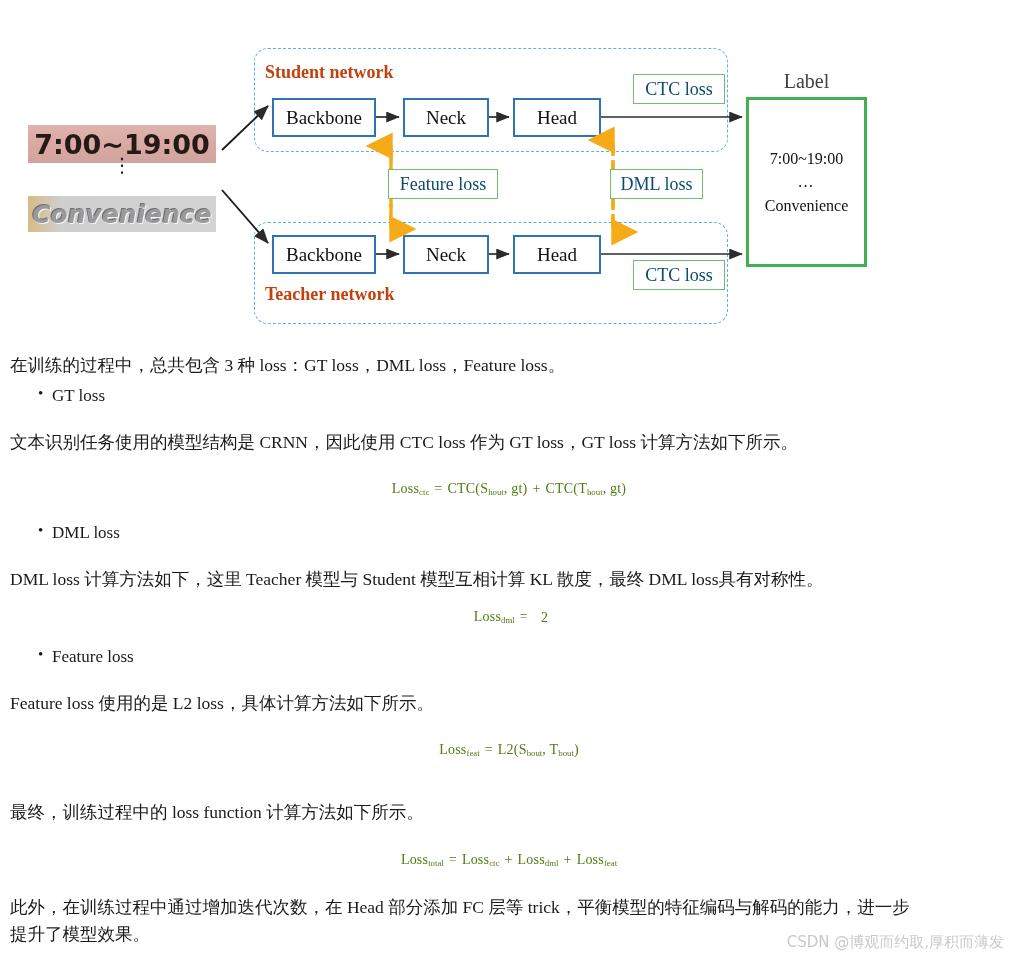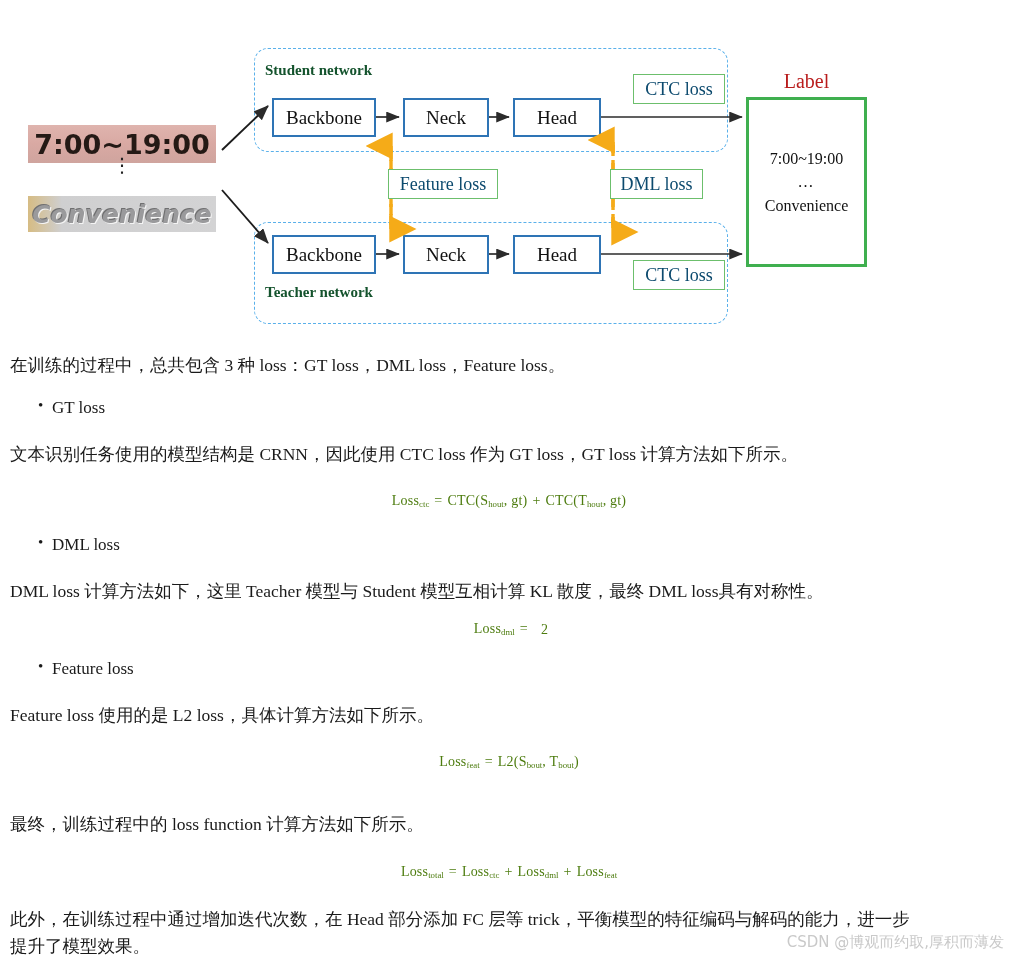--- a/index.html
+++ b/index.html
@@ -67,24 +67,24 @@
     position: absolute;
     border: 1.6px dashed #59b0ea;
     border-radius: 14px;
     box-sizing: border-box;
   }
   .net-student { left: 254px; top: 48px;  width: 474px; height: 104px; }
   .net-teacher { left: 254px; top: 222px; width: 474px; height: 102px; }
 
   .net-label {
     position: absolute;
-    color: #14532d;
+    color: #c2410c;
     font-family: "Liberation Serif", serif;
     font-weight: bold;
-    font-size: 15px;
+    font-size: 18px;
     white-space: nowrap;
   }
   .label-student { left: 265px; top: 62px; }
   .label-teacher { left: 265px; top: 284px; }
 
   
   .mod {
     position: absolute;
     box-sizing: border-box;
     border: 2.4px solid #2e74b5;
@@ -140,21 +140,21 @@
     color: #111;
     line-height: 1.45;
   }
   .label-caption {
     position: absolute;
     left: 746px; top: 70px;
     width: 121px;
     text-align: center;
     font-family: "Liberation Serif", serif;
     font-size: 20px;
-    color: #b91c1c;
+    color: #404040;
   }
   .label-dots { letter-spacing: 2px; }
 
   .svg-layer {
     position: absolute;
     left: 0; top: 0;
     width: 1018px; height: 335px;
     pointer-events: none;
   }
 
@@ -292,21 +292,21 @@
     <div>7:00~19:00</div>
     <div class="label-dots">…</div>
     <div>Convenience</div>
   </div>
 </div>
 
 <div class="body-text">
 
   <p class="para p-gap-1">在训练的过程中，总共包含 3 种 loss：GT loss，DML loss，Feature loss。</p>
 
-  <ul class="bullet-list" style="margin-top:16px;">
+  <ul class="bullet-list" style="margin-top:4px;">
     <li>GT loss</li>
   </ul>
 
   <p class="para" style="margin-top:20px;">文本识别任务使用的模型结构是 CRNN，因此使用 CTC loss 作为 GT loss，GT loss 计算方法如下所示。</p>
 
   <div class="math" style="margin-top:25px;">
     <span>Loss</span><sub>ctc</sub><span class="op">=</span><span>CTC(</span><span>S</span><sub>hout</sub><span>, </span><span>gt</span><span>)</span><span class="op">+</span><span>CTC(</span><span>T</span><sub>hout</sub><span>, </span><span>gt</span><span>)</span>
   </div>
 
   <ul class="bullet-list" style="margin-top:23px;">

